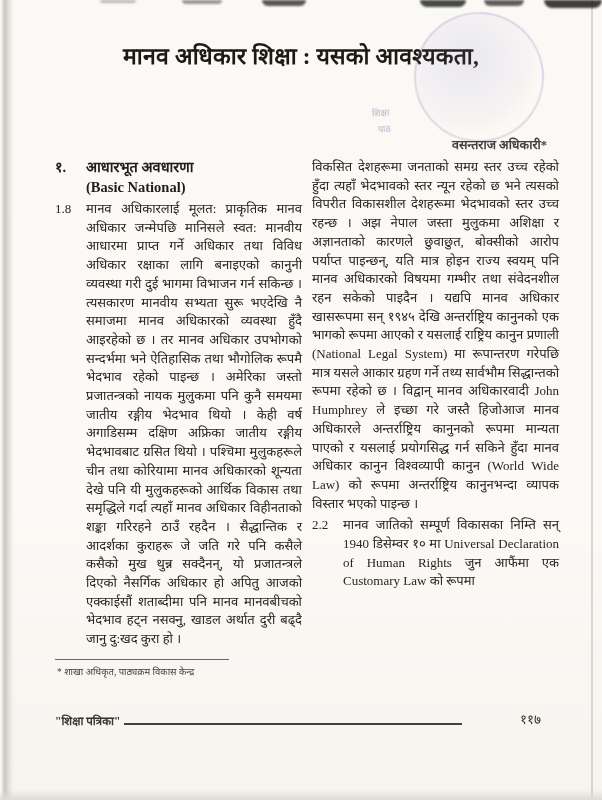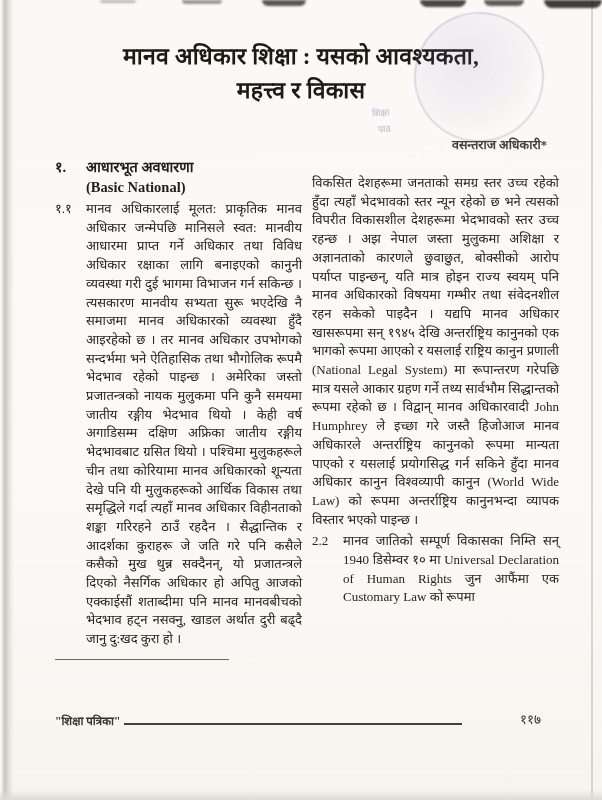--- a/index.html
+++ b/index.html
@@ -57,21 +57,21 @@
   .col{
     position:absolute;top:158px;width:247px;
     font-size:13px;line-height:18.7px;text-align:justify;color:#29241e;
   }
   .col-left{left:55px;}
   .col-right{left:312px;}
   .sec-head{display:grid;grid-template-columns:31px 1fr;font-weight:700;
     font-size:14.5px;line-height:19.5px;color:#221d18;}
   .para{position:relative;padding-left:31px;margin-top:3px;}
   .para .pnum{position:absolute;left:0;top:0;}
-  .flush{margin-top:16px;}
+  .flush{margin-top:0;}
   .fn-rule{width:174px;border-top:1px solid #6e685f;margin-top:10px;}
   .footnote{font-size:9.5px;line-height:12px;text-align:left;color:#453f38;margin-top:6px;padding-left:2px;}
   
   .footer{
     position:absolute;left:55px;top:710px;width:486px;
     display:flex;align-items:flex-end;
   }
   .journal{font-size:11.5px;font-weight:600;color:#39342e;white-space:nowrap;}
   .footer-rule{flex:1;border-bottom:2px solid #45403a;margin:0 10px 3px 4px;height:1px;}
   .pageno{font-size:13.5px;color:#39342e;white-space:nowrap;margin-left:48px;}
@@ -86,45 +86,45 @@
   <div class="edge-bottom"></div>
   <div class="smudge sm1"></div>
   <div class="smudge sm2"></div>
   <div class="smudge sm3"></div>
   <div class="smudge sm4"></div>
   <div class="smudge sm5"></div>
   <div class="smudge sm6"></div>
 
   <h1 class="title">
     <span>मानव अधिकार शिक्षा : यसको आवश्यकता,</span><br>
-    <span>महत्त्व र विकास</span>
   </h1>
 
   <div class="stamp">
     <div class="stamp-circle"></div>
     <div class="stamp-frag sf1">शिक्षा</div>
     <div class="stamp-frag sf2">पाठ</div>
     <div class="squiggle">&nbsp;&nbsp;&nbsp;&nbsp;&nbsp;&nbsp;&nbsp;&nbsp;&nbsp;&nbsp;&nbsp;&nbsp;&nbsp;&nbsp;&nbsp;&nbsp;&nbsp;&nbsp;</div>
   </div>
 
   <div class="author">वसन्तराज अधिकारी*</div>
 
   <div class="col col-left">
     <div class="sec-head">
       <span>१.</span>
       <span>
         <span>आधारभूत अवधारणा</span><br>
         <span>(Basic National)</span>
       </span>
     </div>
     <div class="para">
-      <span class="pnum">१.१</span>
+      <span class="pnum">1.8</span>
       <span>मानव अधिकारलाई मूलत: प्राकृतिक मानव अधिकार जन्मेपछि मानिसले स्वत: मानवीय आधारमा प्राप्त गर्ने अधिकार तथा विविध अधिकार रक्षाका लागि बनाइएको कानुनी व्यवस्था गरी दुई भागमा विभाजन गर्न सकिन्छ । त्यसकारण मानवीय सभ्यता सुरू भएदेखि नै समाजमा मानव अधिकारको व्यवस्था हुँदै आइरहेको छ । तर मानव अधिकार उपभोगको सन्दर्भमा भने ऐतिहासिक तथा भौगोलिक रूपमै भेदभाव रहेको पाइन्छ । अमेरिका जस्तो प्रजातन्त्रको नायक मुलुकमा पनि कुनै समयमा जातीय रङ्गीय भेदभाव थियो । केही वर्ष अगाडिसम्म दक्षिण अफ्रिका जातीय रङ्गीय भेदभावबाट ग्रसित थियो । पश्चिमा मुलुकहरूले चीन तथा कोरियामा मानव अधिकारको शून्यता देखे पनि यी मुलुकहरूको आर्थिक विकास तथा समृद्धिले गर्दा त्यहाँ मानव अधिकार विहीनताको शङ्का गरिरहने ठाउँ रहदैन । सैद्धान्तिक र आदर्शका कुराहरू जे जति गरे पनि कसैले कसैको मुख थुन्न सक्दैनन्, यो प्रजातन्त्रले दिएको नैसर्गिक अधिकार हो अपितु आजको एक्काईसौं शताब्दीमा पनि मानव मानवबीचको भेदभाव हट्न नसक्नु, खाडल अर्थात दुरी बढ्दै जानु दु:खद कुरा हो ।</span>
     </div>
     <div class="fn-rule"></div>
+    <div class="footnote">* शाखा अधिकृत, पाठ्यक्रम विकास केन्द्र</div>
   </div>
 
   <div class="col col-right">
     <div class="para flush" style="padding-left:0;">
       <span>विकसित देशहरूमा जनताको समग्र स्तर उच्च रहेको हुँदा त्यहाँ भेदभावको स्तर न्यून रहेको छ भने त्यसको विपरीत विकासशील देशहरूमा भेदभावको स्तर उच्च रहन्छ । अझ नेपाल जस्ता मुलुकमा अशिक्षा र अज्ञानताको कारणले छुवाछुत, बोक्सीको आरोप पर्याप्त पाइन्छन्, यति मात्र होइन राज्य स्वयम् पनि मानव अधिकारको विषयमा गम्भीर तथा संवेदनशील रहन सकेको पाइदैन । यद्यपि मानव अधिकार खासरूपमा सन् १९४५ देखि अन्तर्राष्ट्रिय कानुनको एक भागको रूपमा आएको र यसलाई राष्ट्रिय कानुन प्रणाली (National Legal System) मा रूपान्तरण गरेपछि मात्र यसले आकार ग्रहण गर्ने तथ्य सार्वभौम सिद्धान्तको रूपमा रहेको छ । विद्वान् मानव अधिकारवादी John Humphrey ले इच्छा गरे जस्तै हिजोआज मानव अधिकारले अन्तर्राष्ट्रिय कानुनको रूपमा मान्यता पाएको र यसलाई प्रयोगसिद्ध गर्न सकिने हुँदा मानव अधिकार कानुन विश्वव्यापी कानुन (World Wide Law) को रूपमा अन्तर्राष्ट्रिय कानुनभन्दा व्यापक विस्तार भएको पाइन्छ ।</span>
     </div>
     <div class="para">
       <span class="pnum">2.2</span>
       <span>मानव जातिको सम्पूर्ण विकासका निम्ति सन् 1940 डिसेम्वर १० मा Universal Declaration of Human Rights जुन आफैंमा एक Customary Law को रूपमा</span>
     </div>

